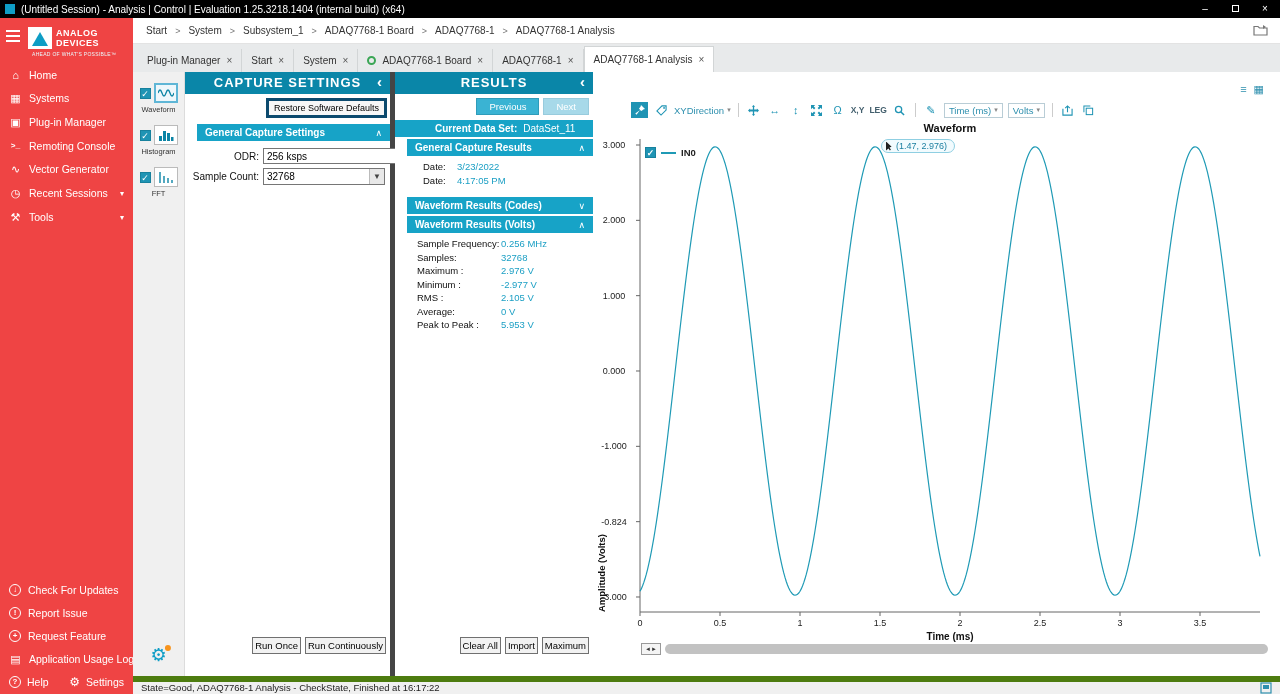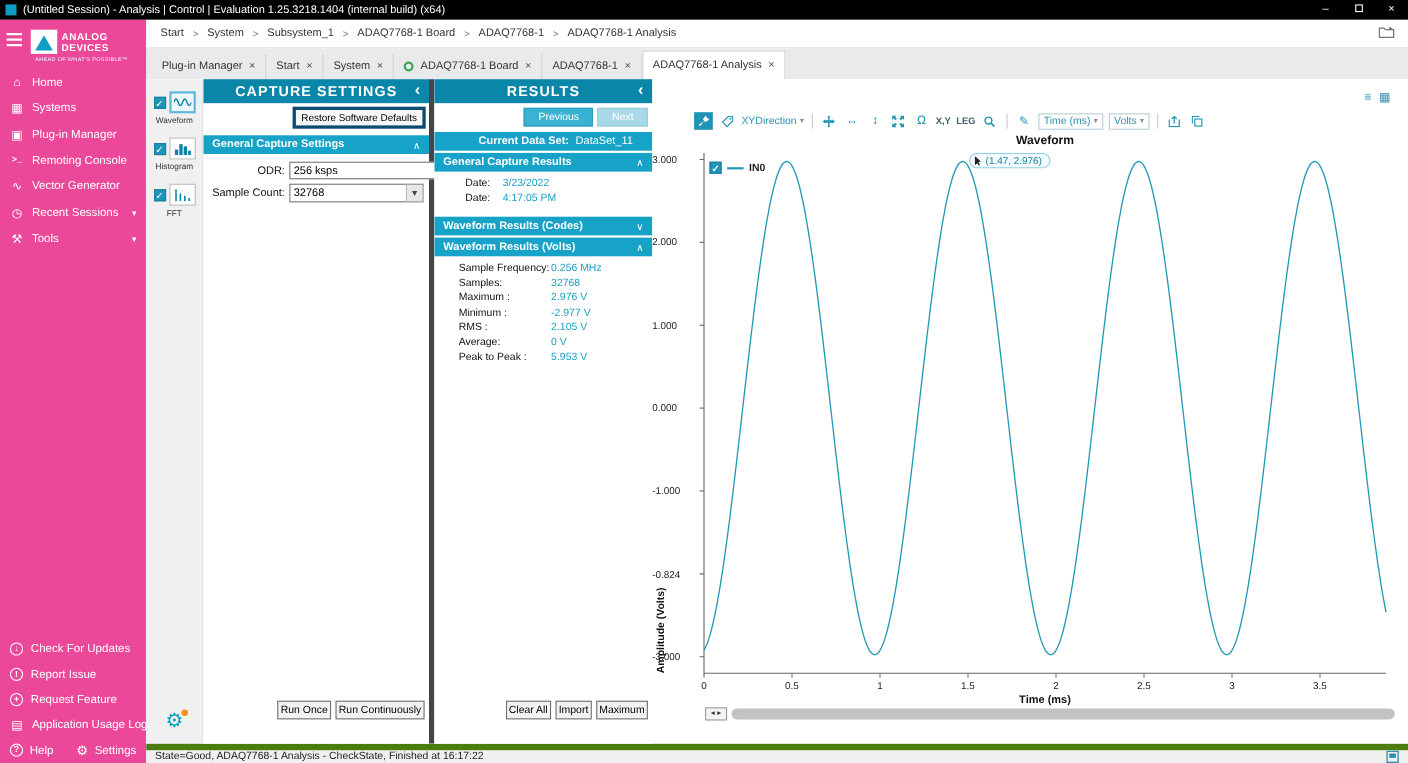--- a/index.html
+++ b/index.html
@@ -11,21 +11,21 @@
   .app-icon { width:10px; height:10px; background:#0e9dc5; margin:0 6px 0 5px; flex-shrink:0; }
   .tb-spacer { flex:1; }
   .winbtn { width:30px; height:18px; line-height:17px; text-align:center; font-size:10px; color:#fff; }
   .winbtn .sq { display:inline-block; width:7px; height:7px; border:1px solid #fff; }
 
   
   .main-row { display:flex; height:676px; }
   .right-col { flex:1; display:flex; flex-direction:column; min-width:0; }
 
   
-  .sidebar { width:133px; background:#ec4899; color:#fff; display:flex; flex-direction:column; flex-shrink:0; }
+  .sidebar { width:133px; background:#ef4444; color:#fff; display:flex; flex-direction:column; flex-shrink:0; }
   .side-top { display:flex; align-items:flex-start; padding:9px 4px 0 6px; }
   .hamburger { width:18px; padding-top:3px; }
   .hamburger i { display:block; height:2px; background:#fff; margin-bottom:3px; width:14px; }
   .logo { display:flex; gap:4px; margin-left:4px; align-items:center; }
   .logo-mark { width:24px; height:22px; background:#fff; display:flex; align-items:flex-end; justify-content:center; }
   .logo-tri { width:0; height:0; border-left:8px solid transparent; border-right:8px solid transparent; border-bottom:14px solid #0e9dc5; margin-bottom:3px; }
   .logo-text div { font-size:9px; font-weight:bold; line-height:10px; letter-spacing:.5px; }
   .logo-tagline { font-size:5px; letter-spacing:.3px; margin:2px 0 6px 32px; color:#eaf7fb; }
   .side-items, .side-bottom { display:flex; flex-direction:column; }
   .side-item { display:flex; align-items:center; gap:7px; padding:5.5px 9px; font-size:10.5px; white-space:nowrap; }
@@ -68,21 +68,21 @@
   
   .panel { background:#fff; position:relative; flex-shrink:0; }
   .capture { width:205px; }
   .results { width:198px; }
   .vsplit { width:5px; background:#454545; flex-shrink:0; }
   .phead { height:22px; background:#0a86a8; color:#fff; text-align:center; font-size:13px; font-weight:bold; letter-spacing:1px; line-height:22px; position:relative; }
   .phead .collapse { position:absolute; right:7px; top:-1px; font-size:15px; font-weight:bold; }
   .pbody { position:absolute; top:22px; bottom:0; left:0; right:0; background:#fff; }
   .restore-row { text-align:right; padding:3px 3px 4px; }
   .restore-row button { font-size:9px; padding:2px 5px; border:3px solid #0c4a6e; background:#f7f7f7; font-family:inherit; }
-  .section-bar { height:17px; background:#17a3c7; color:#fff; font-size:10px; font-weight:bold; display:flex; align-items:center; padding:0 8px; margin-top:2px; }
+  .section-bar { height:17px; background:#17a3c7; color:#fff; font-size:10px; font-weight:bold; display:flex; align-items:center; padding:0 8px; margin-top:2px;margin-left:12px; }
   .section-bar .chev { margin-left:auto; font-size:9px; font-weight:normal; }
   .form { padding:7px 2px; }
   .frow { display:flex; align-items:center; margin-bottom:4px; }
   .frow label { width:76px; text-align:right; font-size:10px; padding-right:4px; color:#111; flex-shrink:0; }
   .frow input { flex:1; margin-right:3px; border:1px solid #767676; font-size:10px; padding:1px 3px; height:16px; font-family:inherit; }
   .select { flex:1; margin-right:3px; border:1px solid #767676; background:#fff; font-size:10px; height:17px; display:flex; align-items:center; padding-left:3px; }
   .select .dd { margin-left:auto; width:15px; text-align:center; color:#444; background:#e8e8e8; border-left:1px solid #bbb; height:100%; line-height:15px; font-size:8px; }
   .panel-actions { position:absolute; bottom:22px; right:4px; display:flex; gap:4px; }
   .panel-actions button { font-size:9.5px; padding:2px 2px; border:1px solid #707070; background:#f2f2f2; font-family:inherit; }
   .prevnext { display:flex; justify-content:flex-end; gap:4px; padding:4px 4px 5px; }
@@ -112,21 +112,21 @@
   .chart-title { position:absolute; top:50px; left:47px; width:620px; text-align:center; font-size:11px; font-weight:bold; color:#111; }
   .legend { position:absolute; top:75px; left:52px; display:flex; align-items:center; gap:5px; font-size:9.5px; font-weight:bold; color:#222; }
   .legend .cb { width:11px; height:11px; background:#1f94b4; border:1px solid #17819d; color:#fff; font-size:9px; line-height:10px; text-align:center; }
   .legend .line-sample { width:15px; height:2px; background:#1f9ab5; }
   .tooltip { position:absolute; top:67px; left:288px; display:flex; align-items:center; gap:3px; border:1px solid #8fcfe2; background:#f2fbfe; border-radius:7px; padding:1px 7px 1px 4px; font-size:9px; color:#1b7fa0; }
   .cursor-ic { width:7px; height:9px; background:#222; clip-path:polygon(0 0,0 100%,35% 78%,55% 100%,70% 92%,50% 66%,80% 58%); }
   .ylabel { position:absolute; left:3px; top:73px; height:467px; display:flex; align-items:center; writing-mode:vertical-rl; transform:rotate(180deg); font-size:9.5px; font-weight:bold; color:#111; }
   .xlabel { position:absolute; top:559px; left:47px; width:620px; text-align:center; font-size:10px; font-weight:bold; color:#111; }
   #plot-svg { position:absolute; left:47px; top:73px; overflow:visible; }
   .ticks-layer { position:absolute; inset:0; pointer-events:none; }
-  .ytick { position:absolute; left:0; width:42px; text-align:left; font-size:9px; color:#222; }
+  .ytick { position:absolute; left:0; width:42px; text-align:center; font-size:9px; color:#222; }
   .xtick { position:absolute; top:546px; width:30px; text-align:center; font-size:9px; color:#222; }
   .scrollbar { position:absolute; top:570px; left:48px; right:12px; height:13px; display:flex; align-items:center; gap:4px; }
   .sb-btn { width:20px; height:12px; border:1px solid #999; background:#f4f4f4; font-size:6px; color:#333; display:flex; align-items:center; justify-content:center; gap:1px; }
   .sb-track { flex:1; height:10px; background:#c2c2c2; border-radius:5px; }
 
   
   .statusbar { height:18px; background:#f0f0f0; border-top:6px solid #4d7c0f; display:flex; align-items:flex-start; font-size:9.5px; color:#222; padding:0 8px; }
   .statusbar .sb-icon { margin-left:auto; }
 </style>
 </head>

